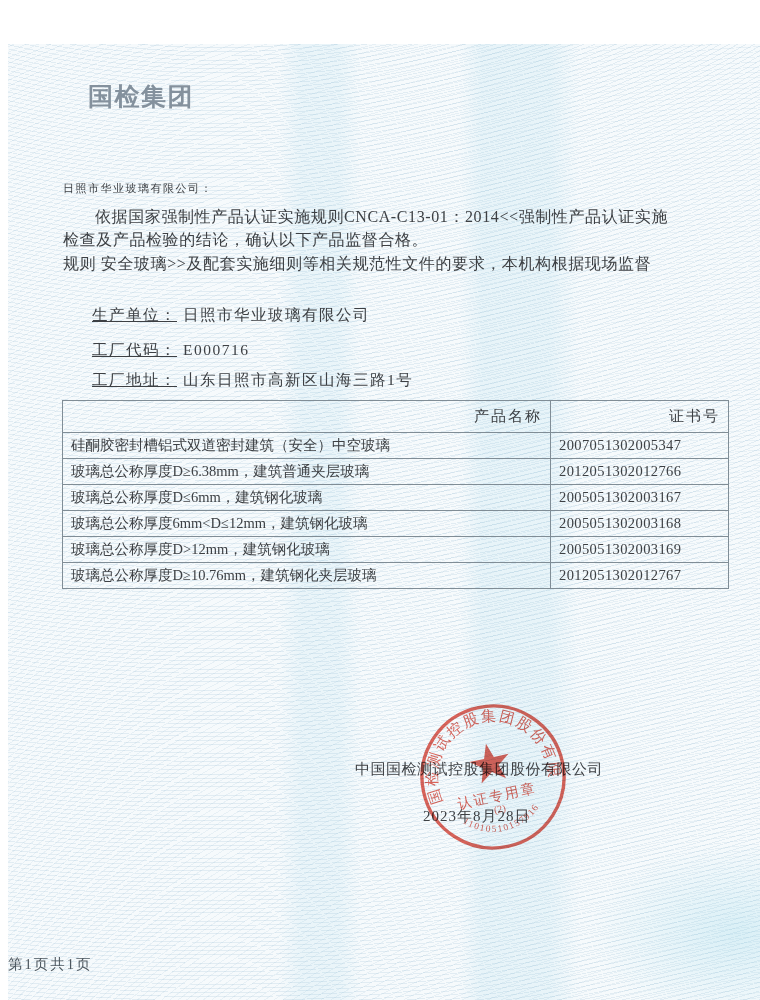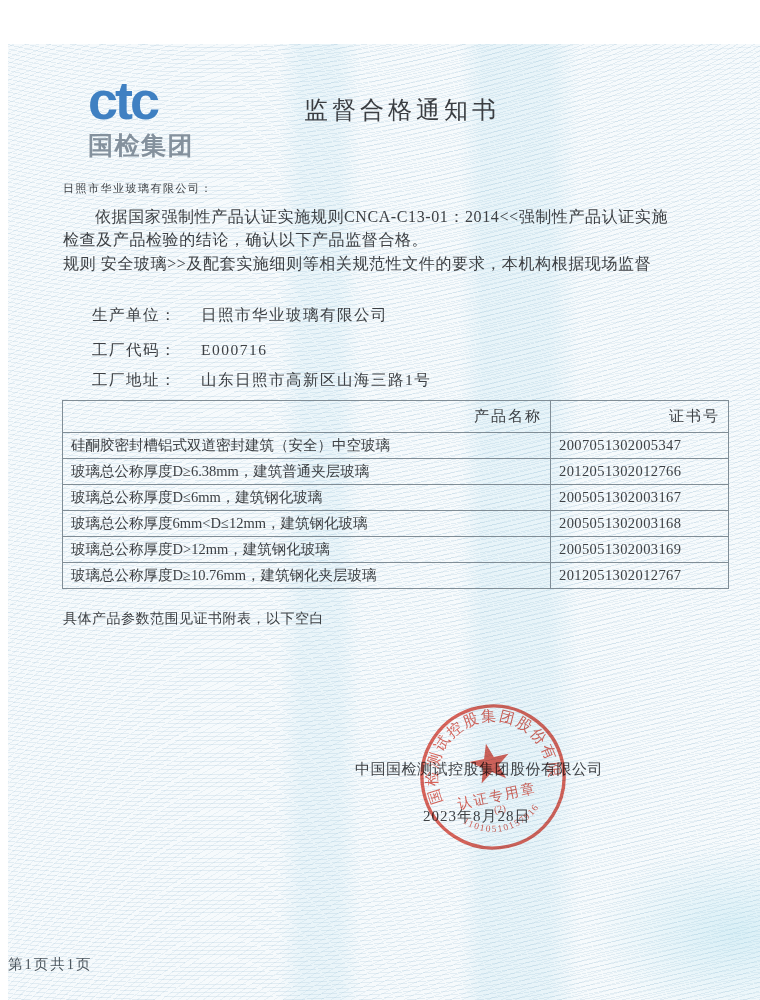--- a/index.html
+++ b/index.html
@@ -38,21 +38,21 @@
     letter-spacing:1.5px; margin-top:4px;
   }
 
   .doc-title { font-size:24px; letter-spacing:4px; color:#3a3d41; }
 
   .recipient { font-size:11px; letter-spacing:1.5px; }
   .para { width:660px; font-size:16px; line-height:23.3px; letter-spacing:0.6px; }
   .indent { text-indent:2em; }
 
   .field { font-size:15.5px; letter-spacing:1.5px; }
-  .field .label { margin-right:24px; }
+  .field .label { margin-right:6px;text-decoration:underline; }
 
   table.products {
     border-collapse:collapse; table-layout:fixed; width:666px;
     background:rgba(255,255,255,0.0);
   }
   table.products th, table.products td {
     border:1px solid #808d96; font-weight:normal;
     font-size:14.5px; color:#3d4044;
     padding:0 8px; height:26px; overflow:hidden; white-space:nowrap;
   }
@@ -68,25 +68,23 @@
   .seal { mix-blend-mode:multiply; opacity:0.88; }
 
   .footer { width:100%; text-align:left; font-size:14.5px; color:#4c565e; letter-spacing:2px; }
 </style>
 </head>
 <body>
 
 <div class="paper">
 
   <div class="abs" style="left:80px; top:32px;">
-    <div class="logo-mark">ctc</div>
     <div class="logo-sub">国检集团</div>
   </div>
 
-  <div class="abs doc-title" style="left:296px; top:50px;">监督合格通知书</div>
 
   <div class="abs recipient" style="left:55px; top:137px;">日照市华业玻璃有限公司：</div>
 
   <div class="abs para" style="left:55px; top:161px;">
     <div class="indent">依据国家强制性产品认证实施规则CNCA-C13-01：2014&lt;&lt;强制性产品认证实施</div>
     <div>检查及产品检验的结论，确认以下产品监督合格。</div>
     <div>规则 安全玻璃&gt;&gt;及配套实施细则等相关规范性文件的要求，本机构根据现场监督</div>
   </div>
 
   <div class="abs field" style="left:84px; top:261px;">
@@ -129,21 +127,20 @@
       <td>玻璃总公称厚度D&gt;12mm，建筑钢化玻璃</td>
       <td class="cert">2005051302003169</td>
     </tr>
     <tr>
       <td>玻璃总公称厚度D≥10.76mm，建筑钢化夹层玻璃</td>
       <td class="cert">2012051302012767</td>
     </tr>
   </tbody>
     </table>
 
-  <div class="abs note" style="left:55px; top:566px;">具体产品参数范围见证书附表，以下空白</div>
 
   <div class="abs issuer" style="left:347px; top:716px;">中国国检测试控股集团股份有限公司</div>
   <div class="abs sign-date" style="left:415px; top:763px;">2023年8月28日</div>
 
   <svg class="abs seal" style="left:398px; top:646px;" width="174" height="174" viewBox="-87 -87 174 174">
     <g transform="rotate(-12)" fill="#dd5044">
       <circle cx="0" cy="0" r="71" fill="none" stroke="#dd5044" stroke-width="3.4"></circle>
       <defs>
         <path id="ringPath" d="M -52.6 19.2 A 56 56 0 1 1 52.6 19.2" fill="none"></path>
         <path id="numPath" d="M -46 30 A 55 55 0 0 0 46 30" fill="none"></path>

